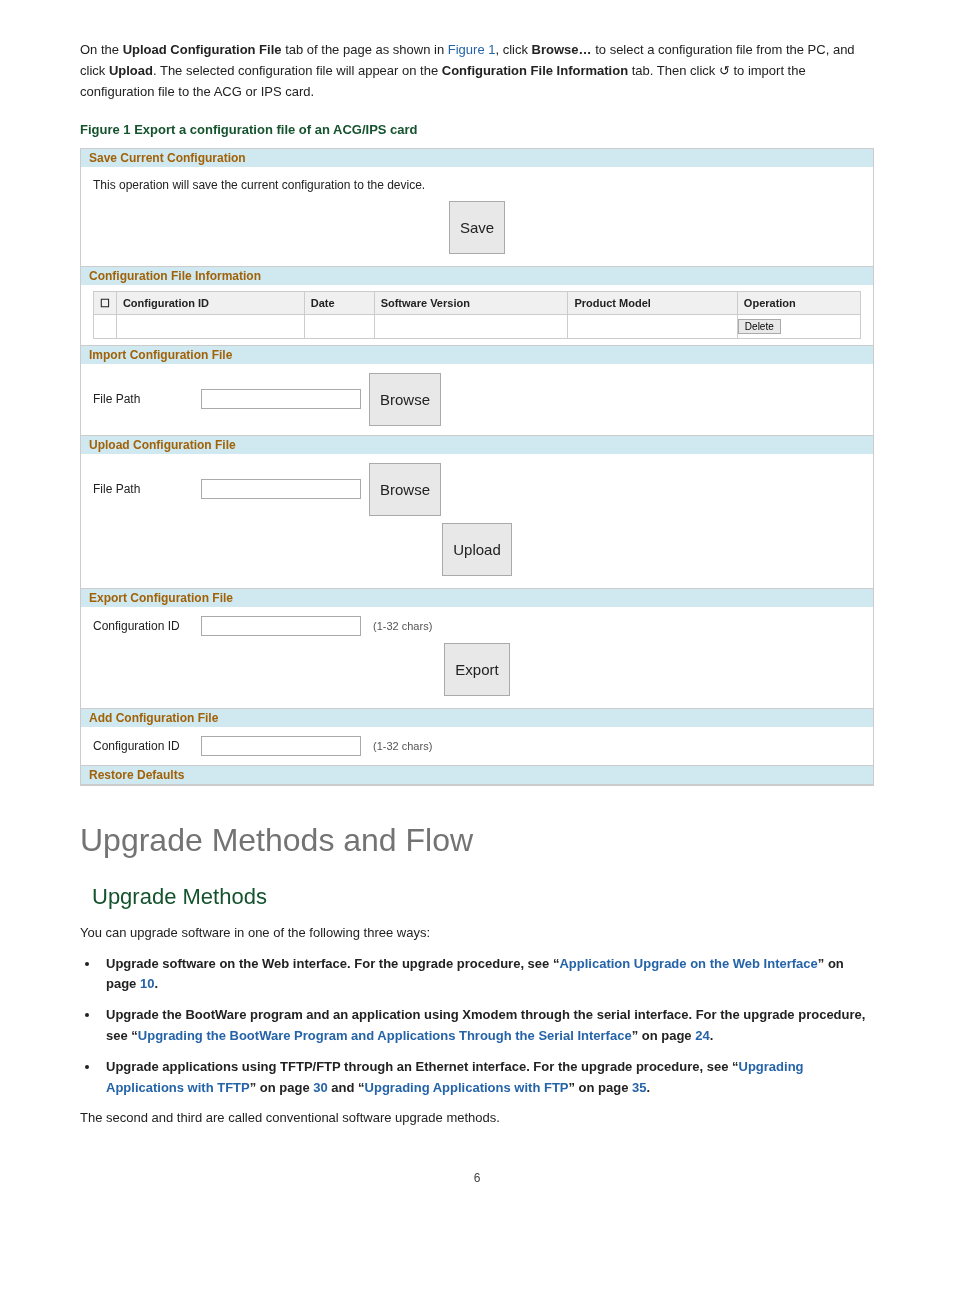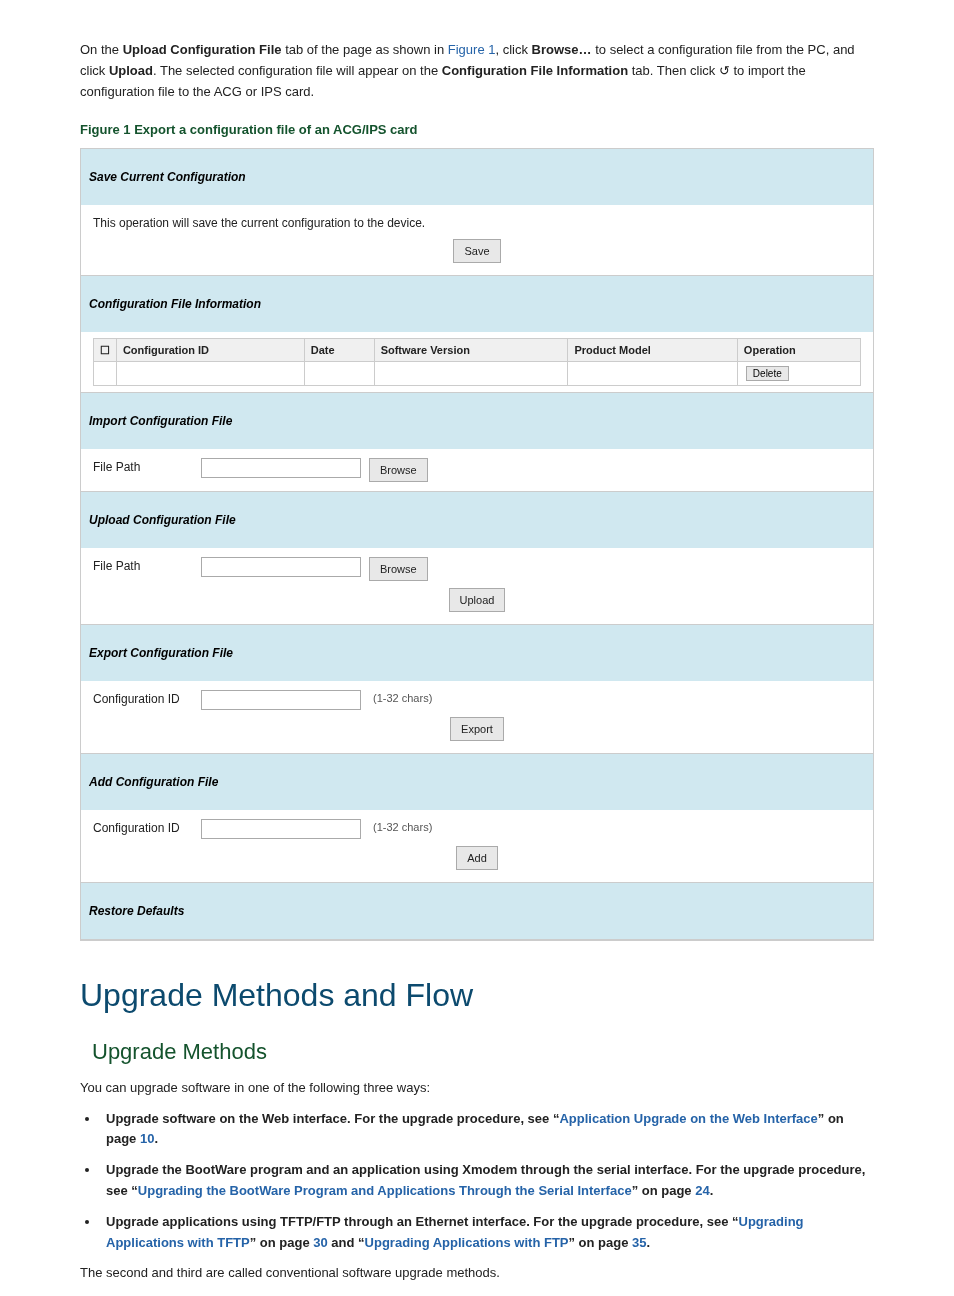--- a/index.html
+++ b/index.html
@@ -36,55 +36,55 @@
       margin-bottom: 30px;
       font-size: 12px;
     }
 
     .config-section {
       border-bottom: 1px solid #ccc;
     }
 
     .config-section-header {
       background: #d0e8f0;
-      padding: 19px 8px;
+      padding: 0 8px;
       font-weight: bold;
       font-size: 12px;
-      color: #000000;
-      font-style: italic;
+      color: #a16207;
     }
 
     .config-section-body {
       padding: 6px 12px;
     }
 
     .config-row {
       display: flex;
+      align-items: center;
       padding: 3px 0;
       gap: 8px;
     }
 
     .config-row label {
       min-width: 100px;
       font-size: 12px;
     }
 
     .config-row input[type="text"] {
       border: 1px solid #aaa;
       padding: 2px 4px;
       font-size: 11px;
       width: 160px;
       height: 20px;
     }
 
     .config-btn {
       background: #e8e8e8;
       border: 1px solid #aaa;
-      padding: 5px 10px;
-      font-size: 11px;
+      padding: 17px 10px;
+      font-size: 15px;
       cursor: pointer;
       color: #222;
     }
 
     .config-center-row {
       display: flex;
       justify-content: center;
       padding: 4px 0 6px 0;
     }
 
@@ -101,21 +101,21 @@
     .cfg-table th {
       border: 1px solid #ccc;
       background: #f0f0f0;
       padding: 3px 6px;
       text-align: left;
       font-weight: bold;
     }
 
     .cfg-table td {
       border: 1px solid #ccc;
-      padding: 3px 8px;
+      padding: 3px 0;
     }
 
     .cfg-table .checkbox-cell {
       width: 20px;
       text-align: center;
     }
 
     .delete-btn {
       background: #e8e8e8;
       border: 1px solid #aaa;
@@ -126,21 +126,21 @@
 
     .hint-text {
       font-size: 11px;
       color: #555;
       margin-left: 4px;
     }
 
     
     .section-title-large {
       font-size: 32px;
-      color: #0c4a6e;
+      color: #737373;
       font-weight: normal;
       margin: 30px 0 10px 0;
       border-bottom: none;
     }
 
     .section-title-medium {
       font-size: 22px;
       color: #14532d;
       font-weight: normal;
       margin: 16px 0 10px 12px;
@@ -280,23 +280,20 @@
   </div>
 
   <div class="config-section">
     <div class="config-section-header">Add Configuration File</div>
     <div class="config-section-body">
       <div class="config-row">
         <label>Configuration ID</label>
         <input type="text" style="">
         <span class="hint-text">(1-32 chars)</span>
       </div>
-      <div class="config-center-row">
-        <button class="config-btn">Add</button>
-      </div>
     </div>
   </div>
 
   <div class="config-section">
     <div class="config-section-header">Restore Defaults</div>
   </div>
 
 </div>
 
 <h1 class="section-title-large">Upgrade Methods and Flow</h1>

